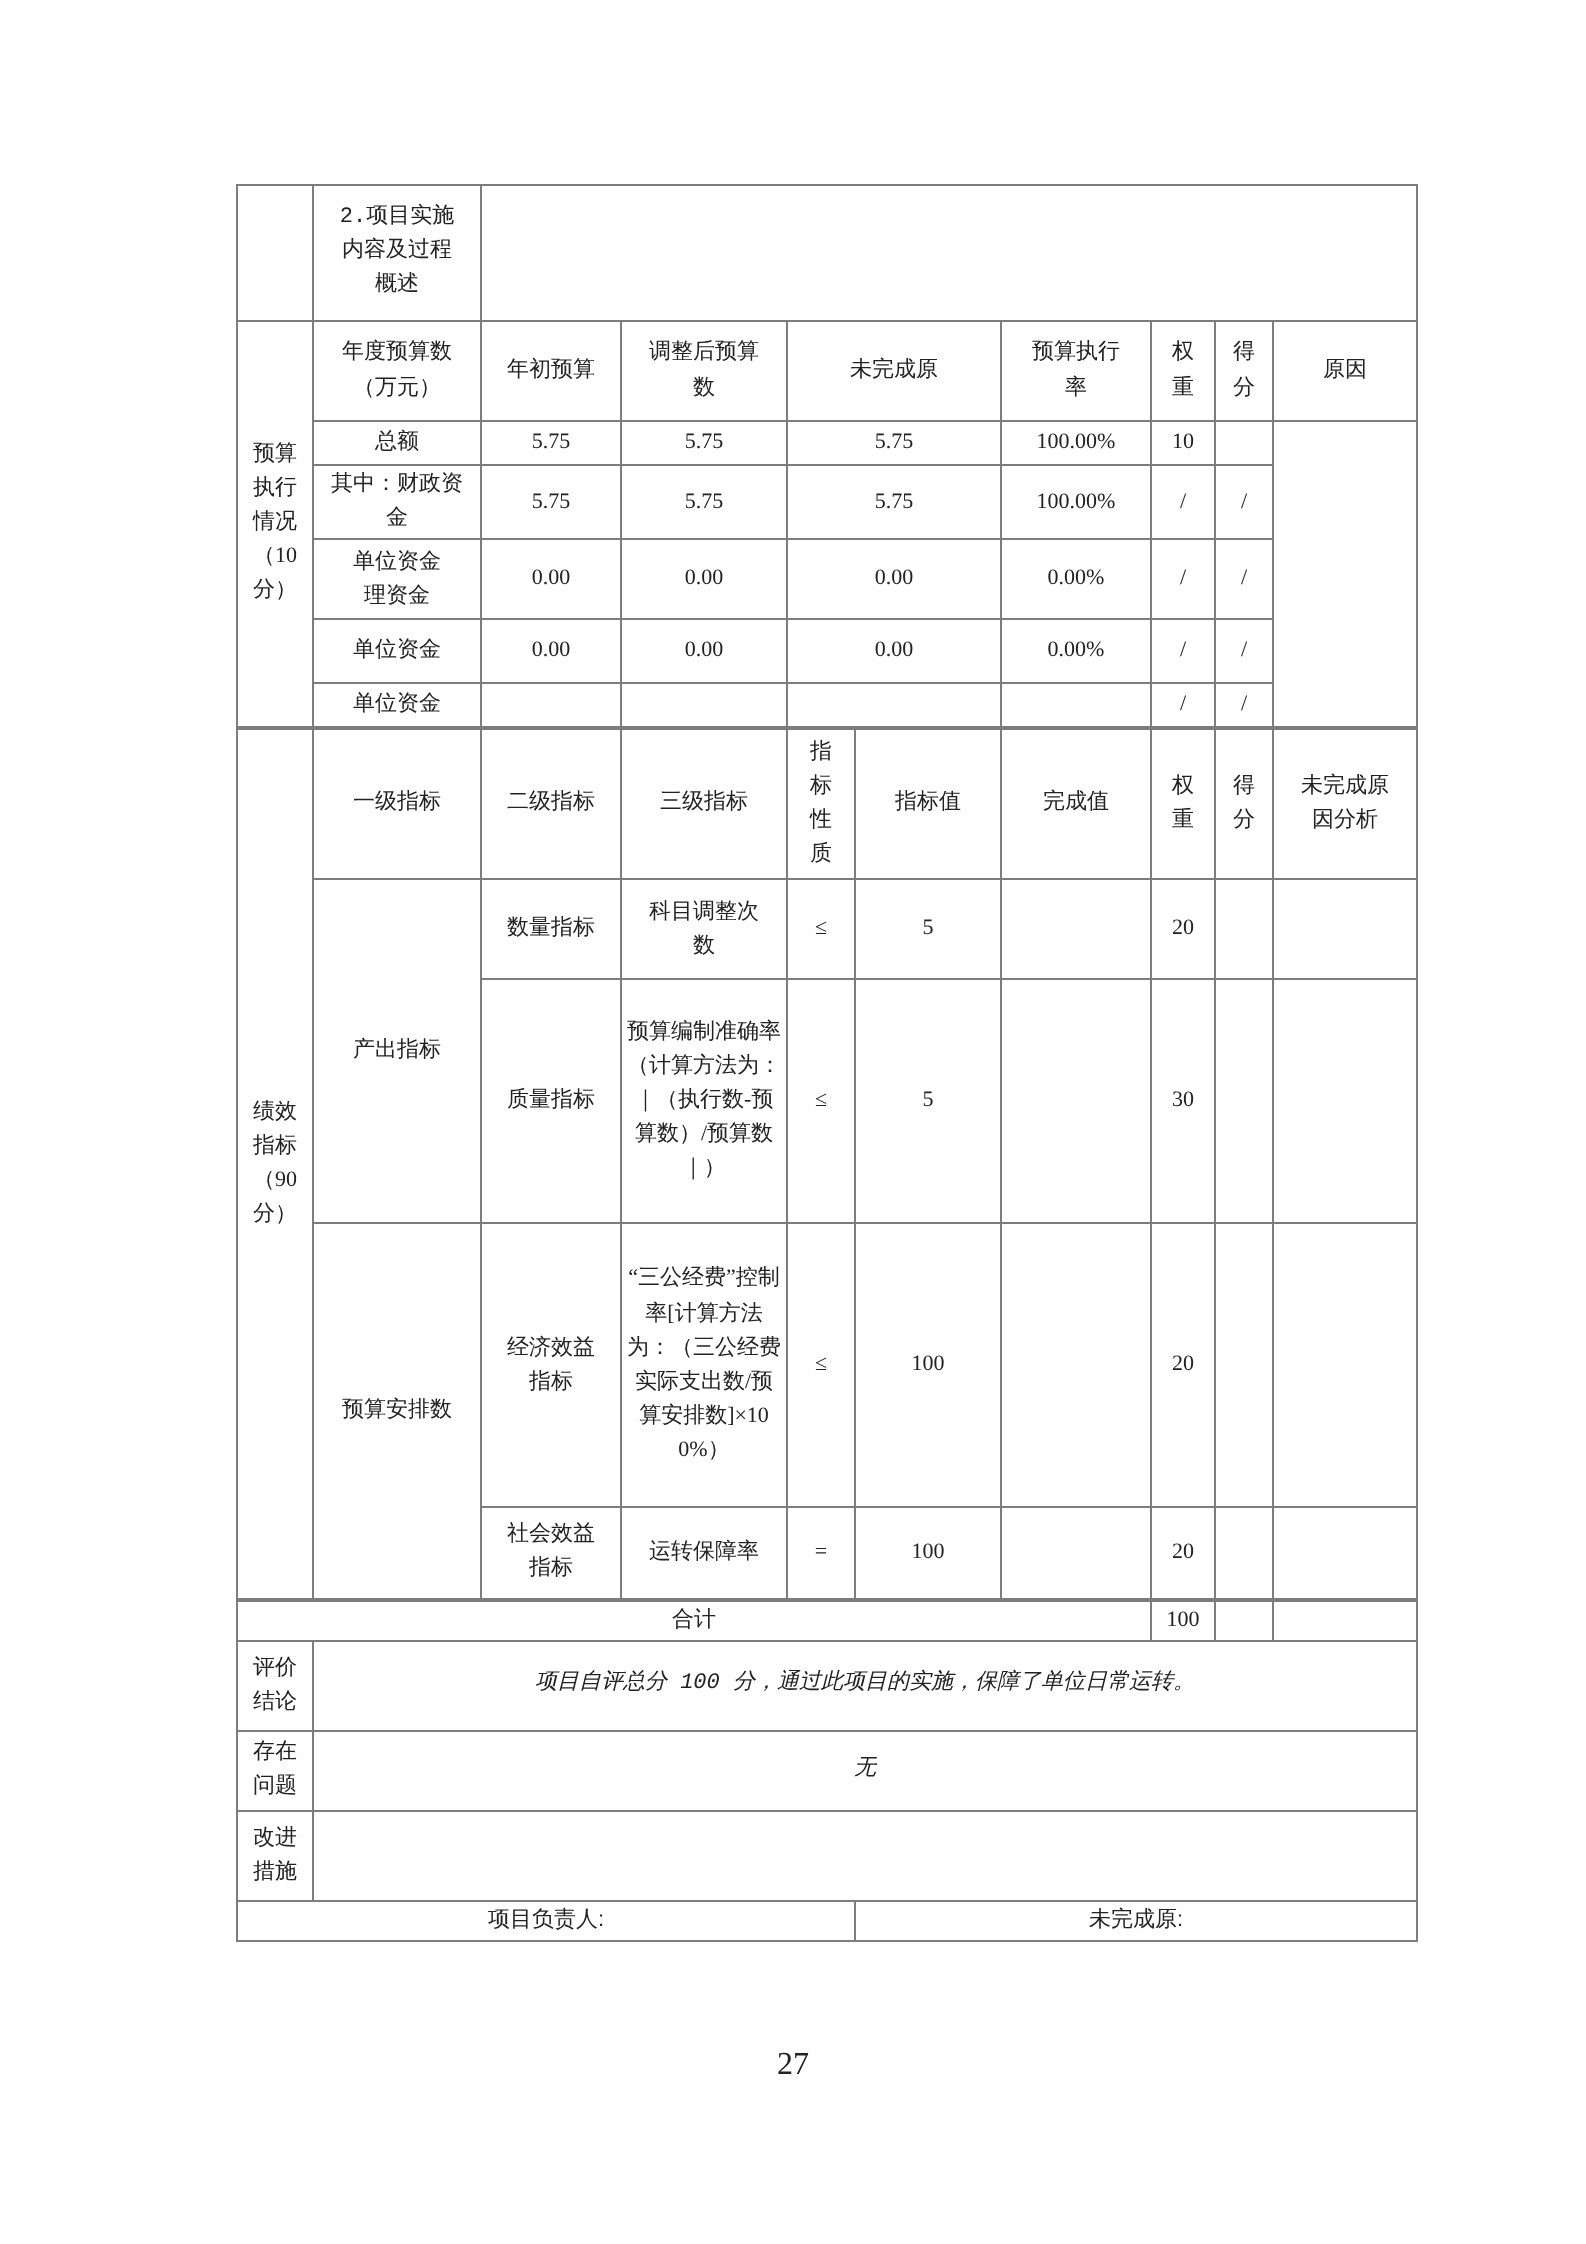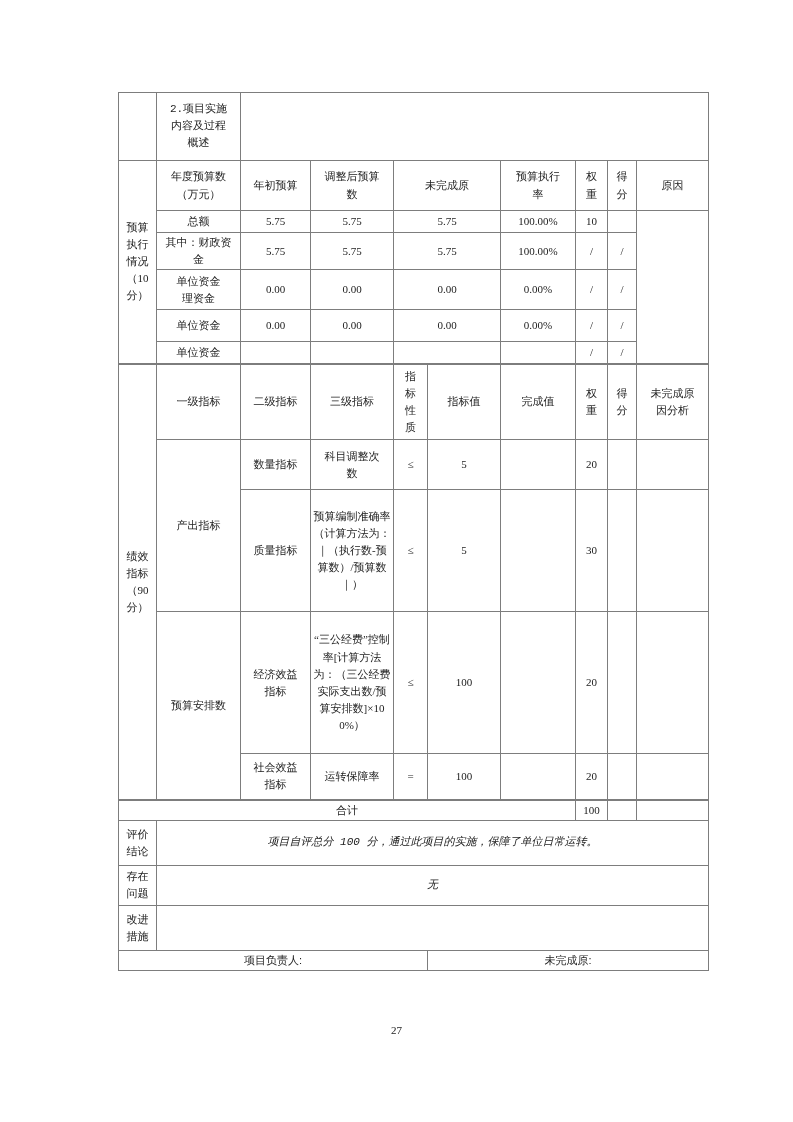--- a/index.html
+++ b/index.html
@@ -21,21 +21,21 @@
   td.left{text-align:left;padding:2px 6px;font-family:Liberation Mono, monospace;}
   td.lt{padding:1px 9px;}       
   td.ital{font-style:italic;}
   td.sig{
     text-align:left;padding:2px 5px;font-weight:normal;
     font-family:"Liberation Sans","DejaVu Sans",sans-serif;font-size:11.5px;
   }
   tr.thick > td{border-top-width:2px;}
   .pageno{
     position:absolute;left:0;top:1024px;width:793px;text-align:center;
-    font-size:11px;color:#222222;
+    font-size:16px;color:#222222;
   }
 </style>
 </head>
 <body>
 
 <div class="page">
   <div class="table-wrap">
     <table class="eval">
       <colgroup>
         <col style="width:38px">

